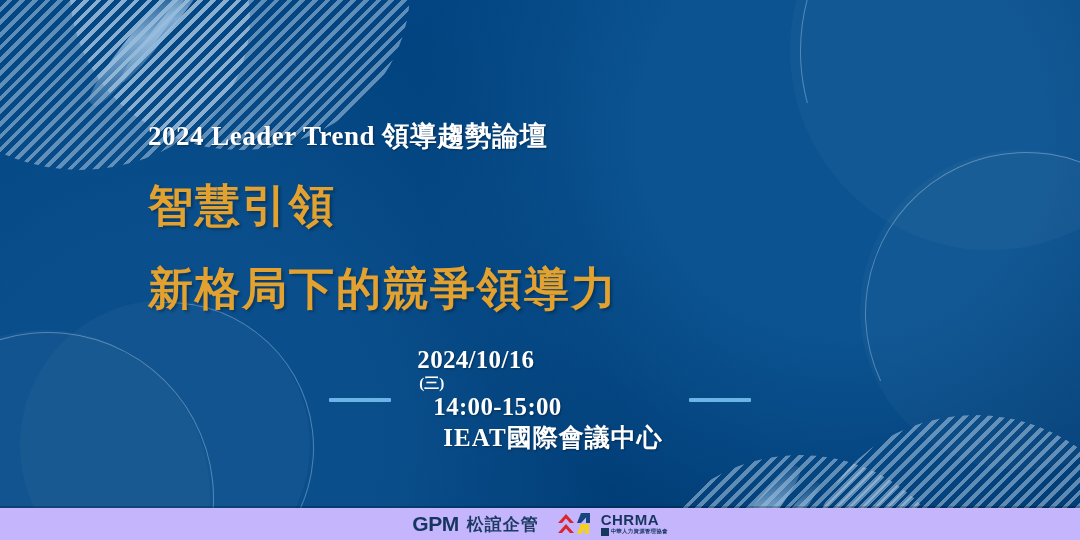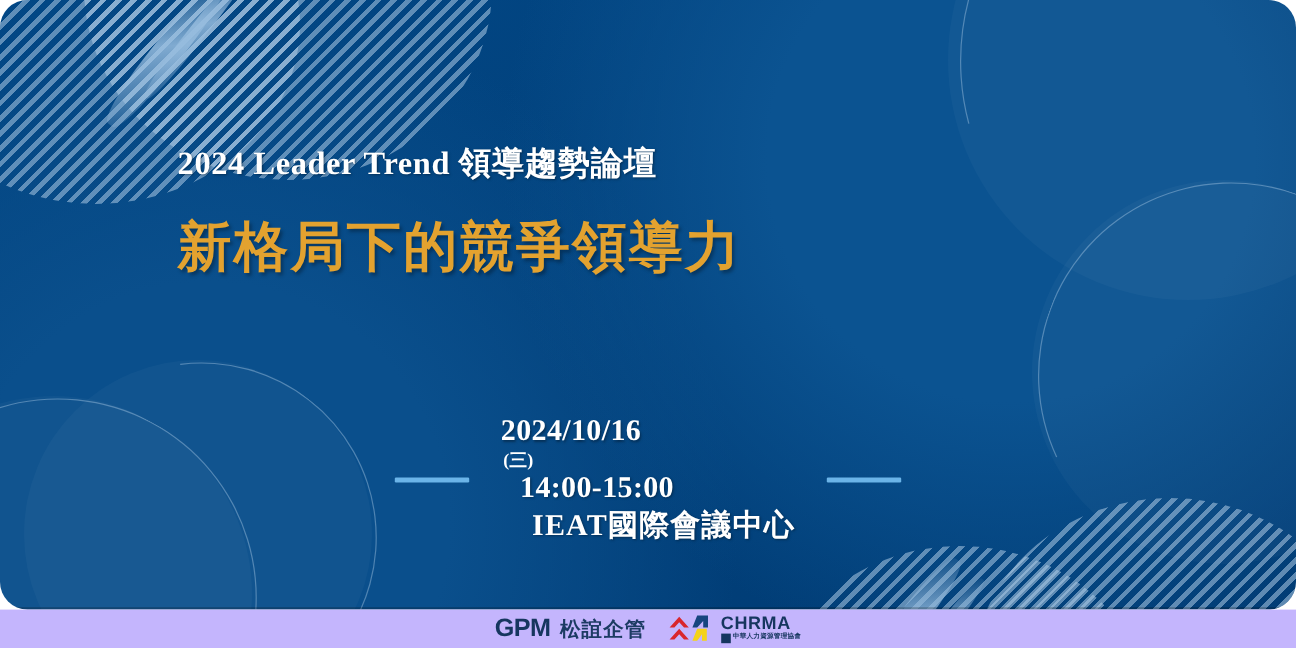--- a/index.html
+++ b/index.html
@@ -25,21 +25,20 @@
     left: 0;
     top: 0;
     width: 1080px;
     height: 508px;
     overflow: hidden;
     background: #014482;
     background-image:
       radial-gradient(circle at 78% 26%, #0b5391 0%, #0b5391 22%, rgba(11,83,145,0) 46%),
       radial-gradient(circle at 16% 86%, #0a4f8c 0%, #0a4f8c 20%, rgba(10,79,140,0) 44%),
       linear-gradient(160deg, #024785 0%, #013f79 55%, #013d76 100%);
-    border-radius: 23px;
   }
   .stage::after {
     content: "";
     position: absolute;
     left: 0;
     right: 0;
     bottom: 0;
     height: 2px;
     background: rgba(0, 0, 0, 0.22);
   }
@@ -127,20 +126,21 @@
     color: #e3a22f;
     font-size: 45px;
     font-weight: bold;
     line-height: 1.35;
     letter-spacing: 2px;
     text-shadow: 2px 2px 3px rgba(0, 0, 0, 0.30);
     white-space: nowrap;
   }
   .headline-line-2 {
     display: block;
+    margin-top: 22px;
   }
 
   
   .info-row {
     position: absolute;
     left: 0;
     top: 346px;
     width: 1080px;
     display: flex;
     align-items: center;
@@ -304,20 +304,21 @@
     <div class="arc arc-tr-a"></div>
     <div class="arc arc-tr-b"></div>
     <div class="arc arc-bl-a"></div>
     <div class="arc arc-bl-b"></div>
 
     <div class="content">
 
       <div class="eyebrow">2024 Leader Trend 領導趨勢論壇</div>
 
       <div class="headline">
+        <span>智慧引領</span>
         <span class="headline-line-2">新格局下的競爭領導力</span>
       </div>
 
       <div class="info-row">
         <span class="rule"></span>
         <span class="info-main">
           <span class="date-text">2024/10/16</span>
           <span class="weekday">(三)</span>
           <span class="time-text">14:00-15:00</span>
           <span class="venue-text">IEAT國際會議中心</span>

